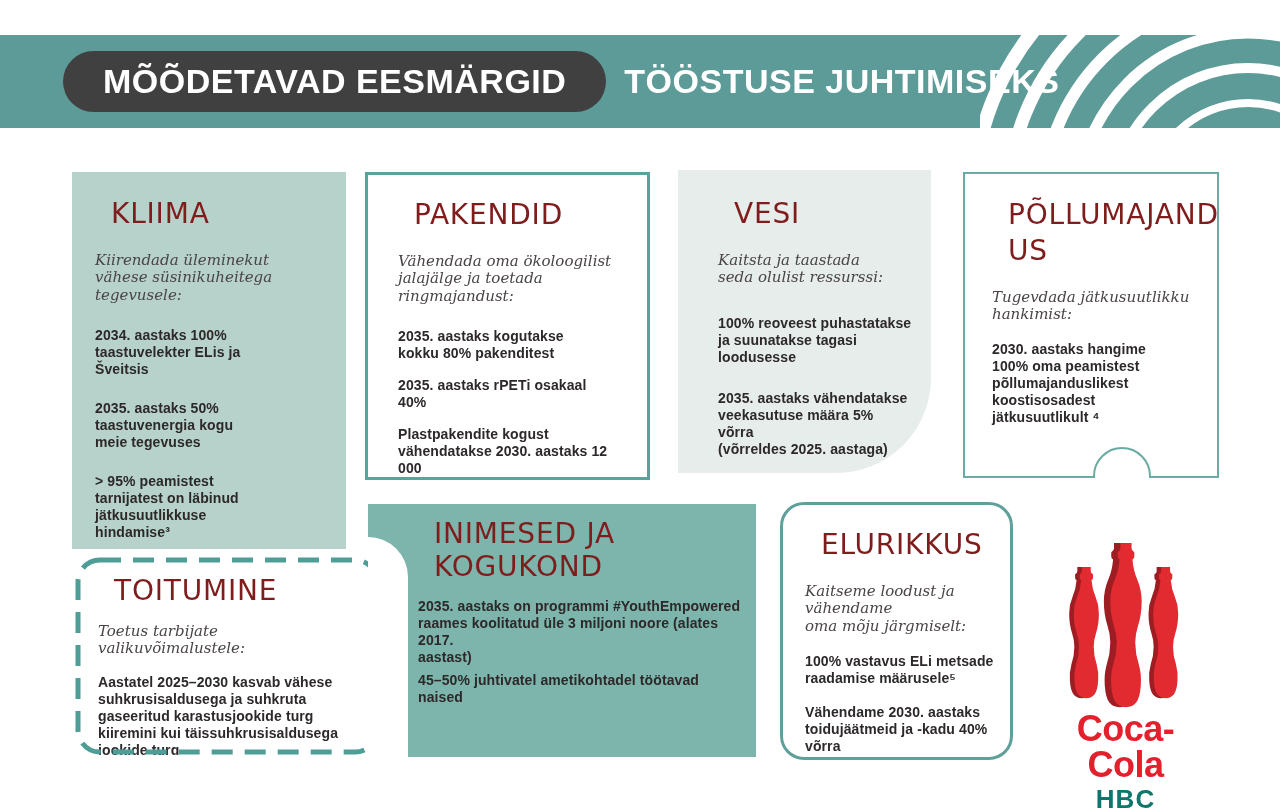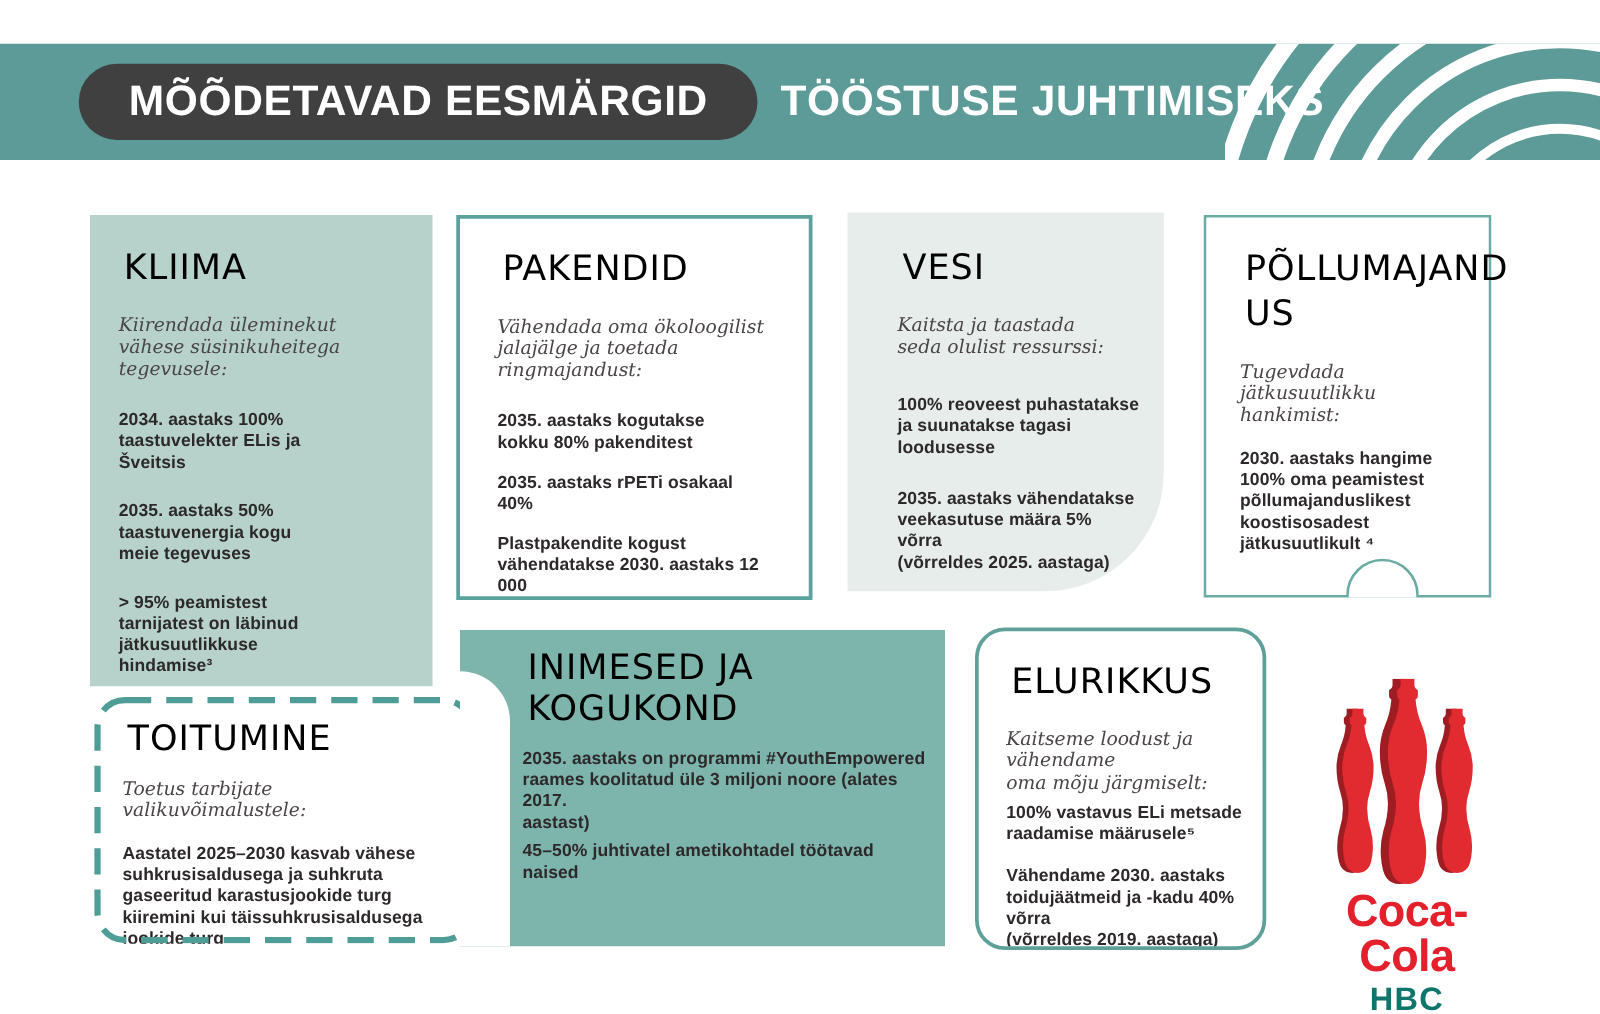--- a/index.html
+++ b/index.html
@@ -25,21 +25,21 @@
   .pill-label, .band-title {
     font-weight:700; font-size:34px; color:#ffffff; letter-spacing:0.5px;
   }
   .arcs { position:absolute; right:0; top:0; width:300px; height:93px; display:block; }
 
   
   .card { position:absolute; overflow:hidden; }
   .card-title {
     font-family:"DejaVu Sans", sans-serif; font-weight:400;
     font-size:28px; line-height:1.28; letter-spacing:0.8px;
-    color:#000000; margin:0 4px 20px; white-space:pre-line;
+    color:#7f1d1d; margin:0 16px 20px; white-space:pre-line;
   }
   .intro {
     font-family:"DejaVu Serif", serif; font-style:italic;
     font-size:15px; line-height:17.5px; color:#4a4446;
     margin:0 0 23px; white-space:pre-line;
   }
   .item {
     font-weight:700; font-size:14px; line-height:17px;
     color:#2d2829; margin:0 0 20px; white-space:pre-line; letter-spacing:0.1px;
   }
@@ -57,21 +57,21 @@
   .card-pakendid .item { margin-bottom:15px; }
 
   .card-vesi {
     left:678px; top:170px; width:253px; height:303px;
     background:#e6edeb; border-bottom-right-radius:95px; padding:26px 14px 0 40px;
   }
   .card-vesi .intro { margin-bottom:28px; }
   .card-vesi .item { margin-bottom:24px; }
 
   .card-pollumajandus {
-    left:963px; top:172px; width:230px; height:306px;
+    left:963px; top:172px; width:256px; height:306px;
     background:#ffffff; border:2px solid #6aaba3; padding:23px 18px 0 27px;
     overflow:visible;
   }
   .card-pollumajandus .intro { margin-bottom:17px; }
   .arch-notch { position:absolute; left:64%; bottom:-3px; transform:translateX(-50%); }
 
   .card-toitumine {
     left:75px; top:557px; width:305px; height:198px;
     background:#ffffff; padding:16px 10px 0 23px;
   }
@@ -89,21 +89,21 @@
   .notch {
     position:absolute; left:0; bottom:0; width:40px; height:220px;
     background:#ffffff; border-top-right-radius:40px;
   }
 
   .card-elurikkus {
     left:780px; top:502px; width:233px; height:258px;
     background:#ffffff; border:3px solid #5fa09b; border-radius:24px;
     padding:22px 10px 0 22px;
   }
-  .card-elurikkus .intro { margin-bottom:6px; }
+  .card-elurikkus .intro { margin-bottom:18px; }
   .card-elurikkus .item { margin-bottom:17px; }
 
   
   .logo { position:absolute; left:1053px; top:543px; width:145px; text-align:center; }
   .bottles { display:block; margin:0 auto; width:140px; height:166px; }
   .brand-name {
     font-weight:700; font-size:36px; letter-spacing:-0.5px;
     color:#e4202c; line-height:1.0; margin-top:2px;
   }
   .brand-sub {

